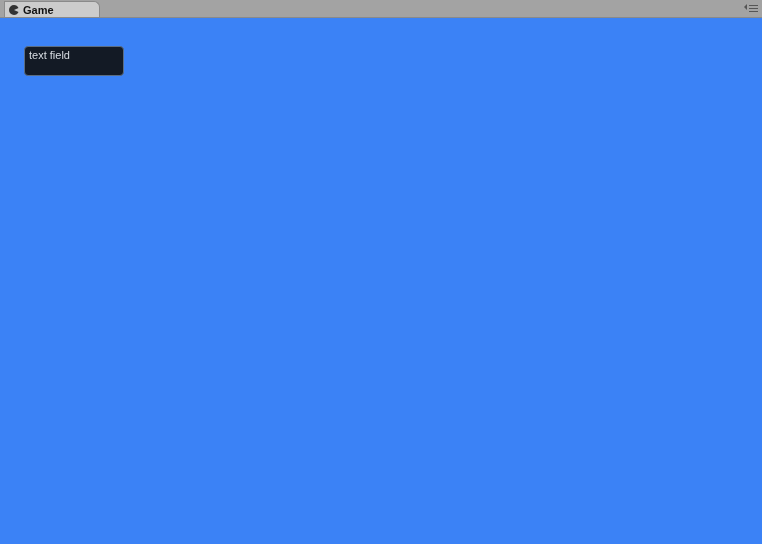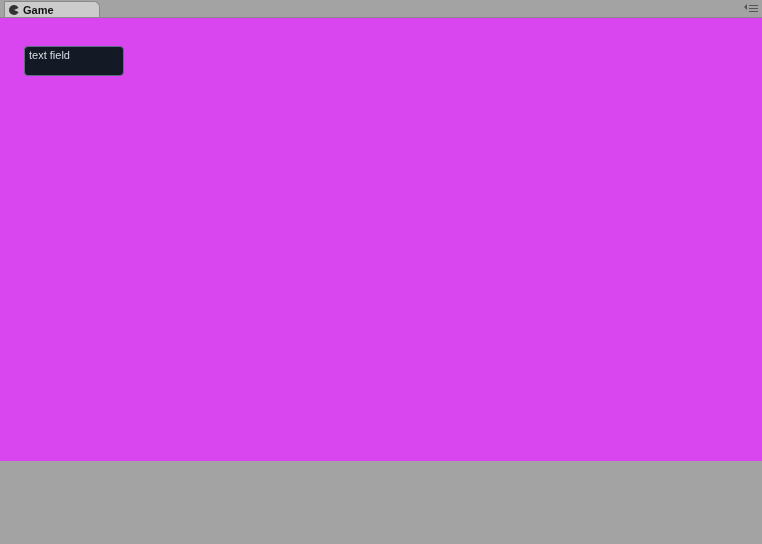--- a/index.html
+++ b/index.html
@@ -6,21 +6,21 @@
   html, body {
     width: 762px;
     height: 544px;
     font-family: Arial, Helvetica, sans-serif;
     font-size: 11px;
     background: #a3a3a3;
     overflow: hidden;
   }
   .window {
     width: 762px;
-    height: 461px;
+    height: 544px;
     background: #a3a3a3;
     display: flex;
     flex-direction: column;
   }
   
   .tab-row {
     height: 18px;
     background: #a3a3a3;
     display: flex;
     align-items: flex-end;
@@ -109,21 +109,21 @@
     border-right: 1px solid #8a8a8a;
     background: linear-gradient(#c9c9c9, #bcbcbc);
     color: #222;
     white-space: nowrap;
   }
   .toolbar-btn:last-child { border-right: none; padding-right: 8px; }
 
   
   .viewport {
     flex: 1;
-    background: #d946ef;
+    background: #3b82f6;
     position: relative;
   }
 
   
   .text-field {
     position: absolute;
     left: 24px;
     top: 28px;
     width: 100px;
     height: 30px;

